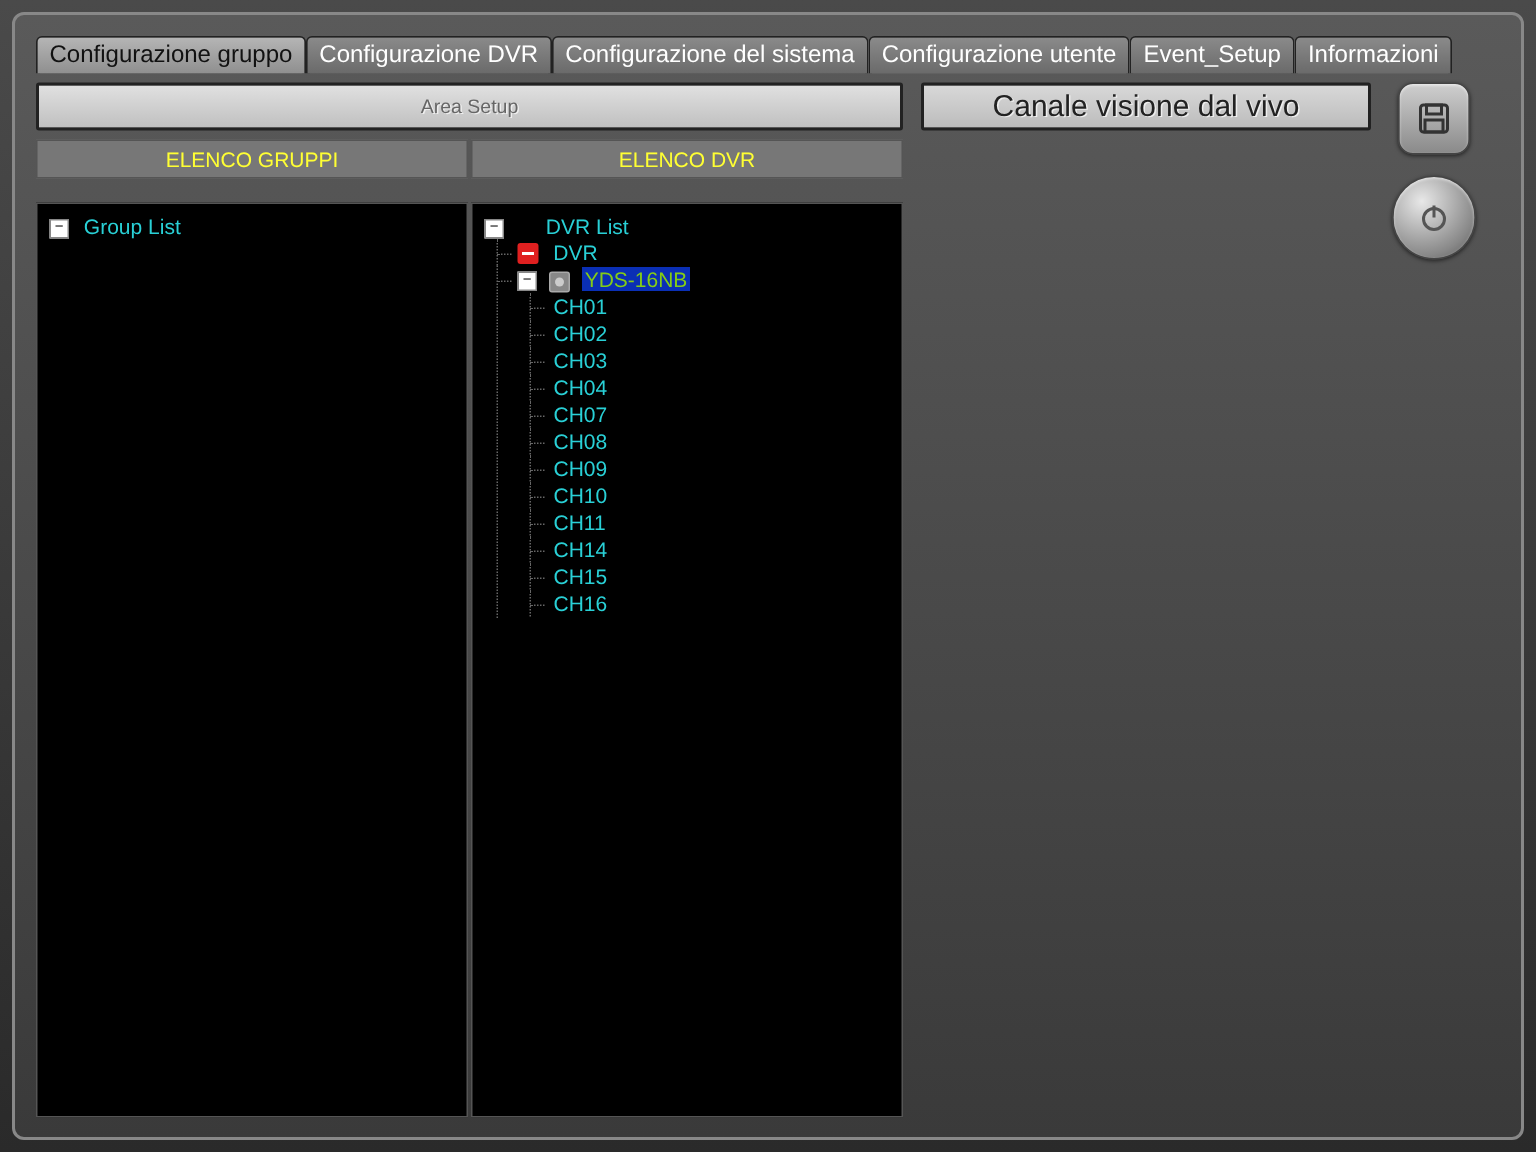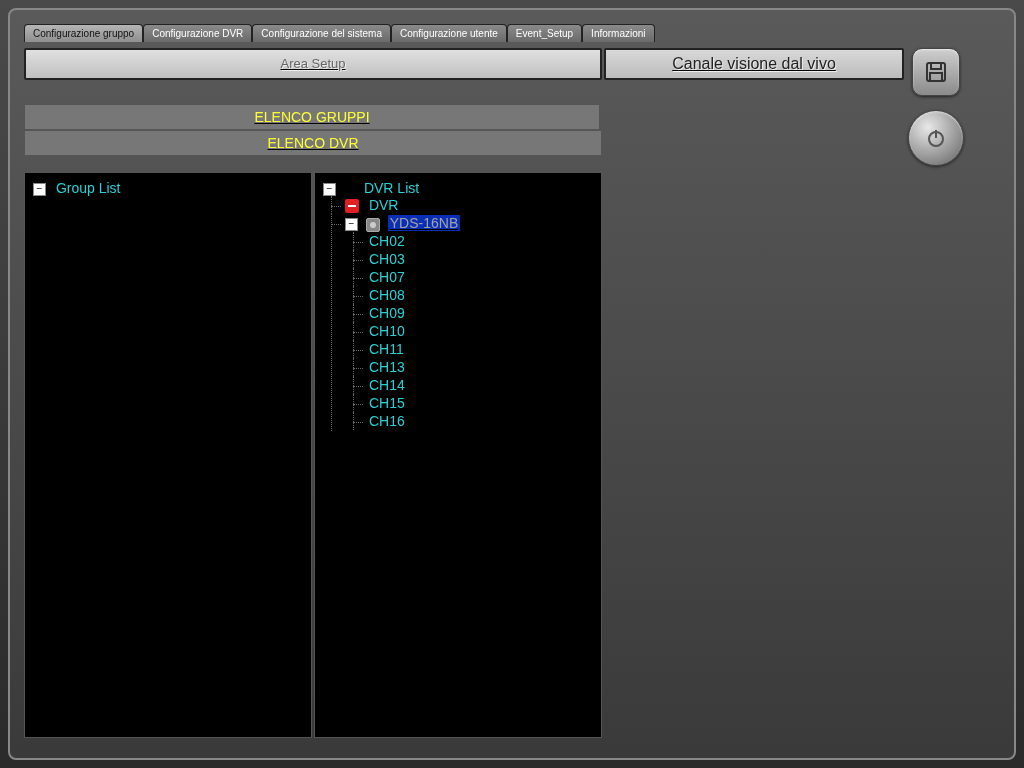--- a/index.html
+++ b/index.html
@@ -36,37 +36,36 @@
     gap: 0;
     margin-bottom: 6px;
   }
   .tab {
     background: linear-gradient(to bottom,#8a8a8a,#6a6a6a);
     border: 1px solid #222;
     border-bottom: none;
     border-top-left-radius: 4px;
     border-top-right-radius: 4px;
     color: #fff;
-    font-size: 10px;
+    font-size: 16px;
     padding: 3px 8px;
     cursor: pointer;
     position: relative;
   }
   .tab.active {
     background: linear-gradient(to bottom,#b5b5b5,#8f8f8f);
     color: #111;
     z-index: 2;
   }
 
   
   .main-area {
     display: flex;
-    gap: 2px;
+    gap: 12px;
     height: calc(100% - 30px);
-    text-decoration: underline;
   }
   .left-block {
     flex: 0 0 578px;
     display: flex;
     flex-direction: column;
   }
   .mid-block {
     flex: 0 0 300px;
     display: flex;
     flex-direction: column;
@@ -90,27 +89,26 @@
     background: linear-gradient(to bottom,#e0e0e0,#c0c0c0);
     cursor: pointer;
     text-shadow: 1px 1px 0 #eee;
   }
   .wide-button.disabled {
     color: #666;
   }
   .wide-button.live {
     background: linear-gradient(to bottom,#d8d8d8,#bcbcbc);
     color: #222;
-    font-size: 16px;
+    font-size: 20px;
   }
 
   .headers-row {
     display: flex;
-    margin-top: 24px;
-    flex-direction: column;
+    margin-top: 6px;
   }
   .col-header {
     flex: 1;
     background: #777;
     color: #ffff33;
     text-align: center;
     font-size: 14px;
     padding: 4px 0;
     border: 1px solid #555;
   }
@@ -181,21 +179,21 @@
   .node-label {
     cursor: pointer;
     padding: 0 2px;
   }
   .node-label.sel-white {
     background: #fff;
     color: #000;
   }
   .node-label.sel-blue {
     background: #0a2fb5;
-    color: #a3a3a3;
+    color: #84cc16;
   }
 
   .ico {
     display: inline-block;
     width: 14px;
     height: 14px;
     vertical-align: middle;
     margin-right: 4px;
     border-radius: 2px;
   }
@@ -294,28 +292,29 @@
                 <ul>
                   <li>
                     <span class="ico ico-red"></span>
                     <span class="node-label">DVR</span>
                   </li>
                   <li>
                     <span class="expander">−</span>
                     <span class="ico ico-dev"></span>
                     <span class="node-label sel-blue">YDS-16NB</span>
                     <ul id="channel-list">
+                        <li><span class="node-label">CH01</span></li>
                         <li><span class="node-label">CH02</span></li>
                         <li><span class="node-label">CH03</span></li>
+                        <li><span class="node-label">CH04</span></li>
                         <li><span class="node-label">CH07</span></li>
                         <li><span class="node-label">CH08</span></li>
                         <li><span class="node-label">CH09</span></li>
                         <li><span class="node-label">CH10</span></li>
                         <li><span class="node-label">CH11</span></li>
-                        <li><span class="node-label">CH13</span></li>
                         <li><span class="node-label">CH14</span></li>
                         <li><span class="node-label">CH15</span></li>
                         <li><span class="node-label">CH16</span></li>
                       </ul>
                   </li>
                 </ul>
               </li>
             </ul>
           </div>
 

